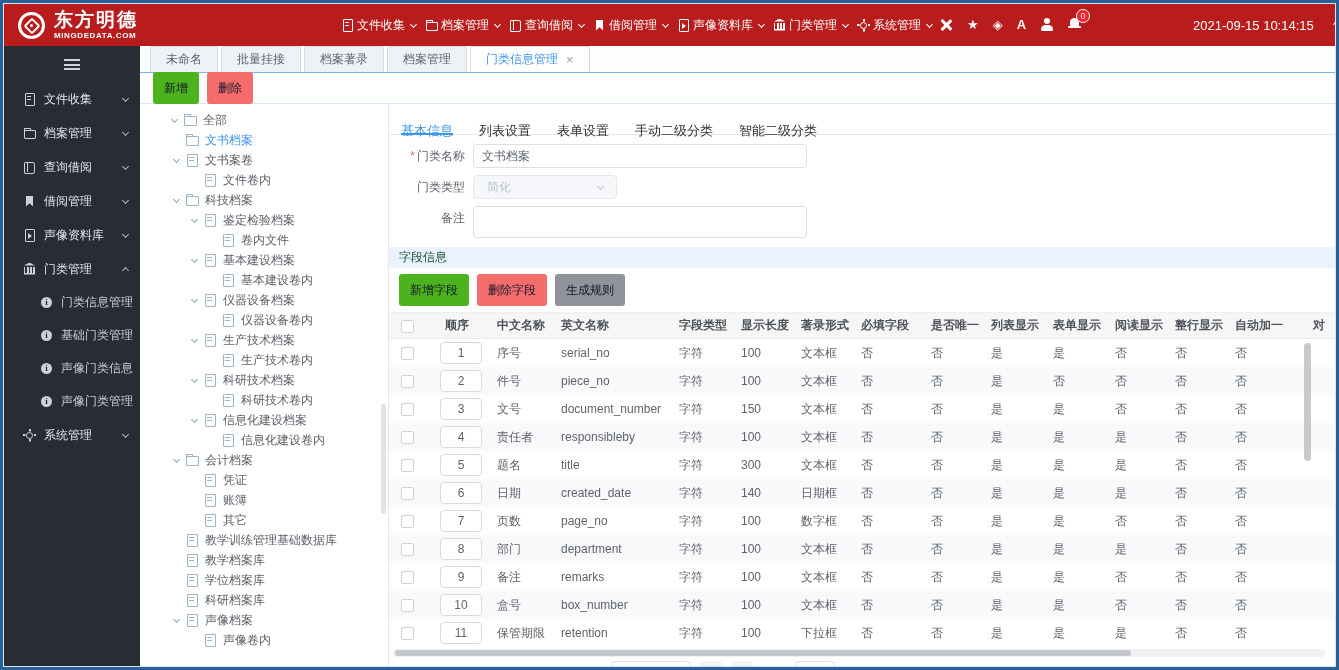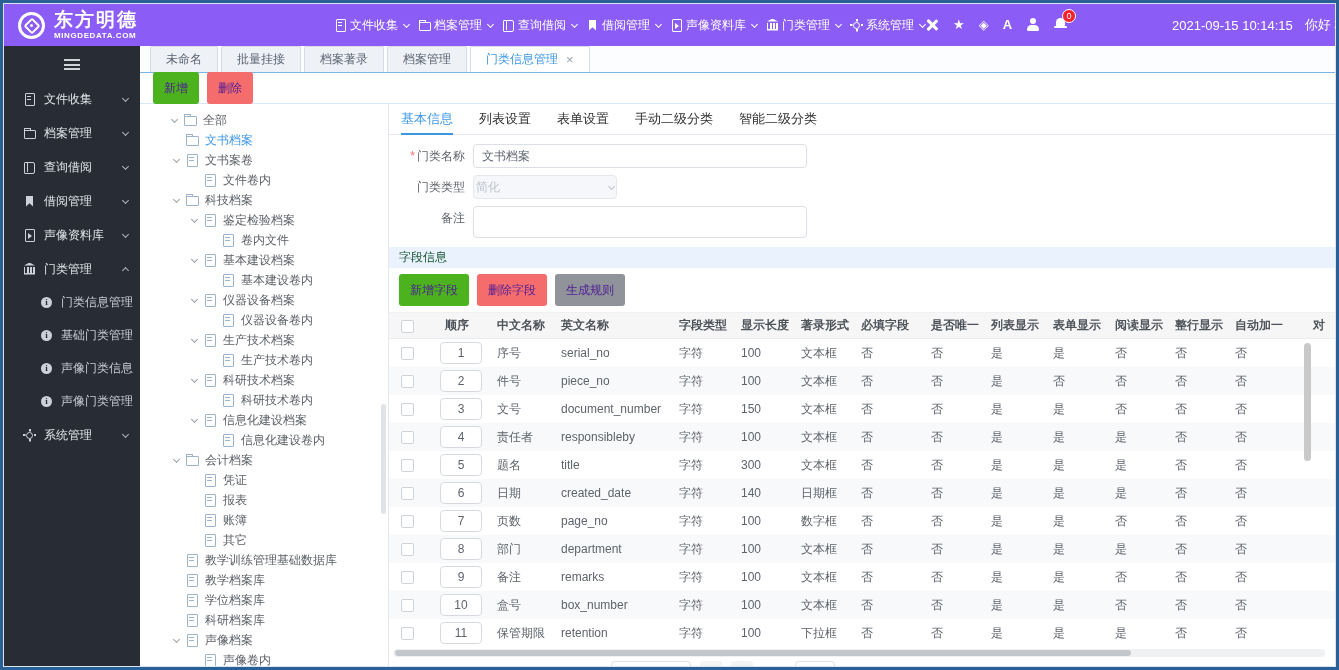--- a/index.html
+++ b/index.html
@@ -1,20 +1,20 @@
 <!DOCTYPE html>
 <html><head>
 <meta charset="utf-8">
 <style>
   html,body{margin:0;padding:0;background:#e8edf2;font-family:"Liberation Sans","DejaVu Sans",sans-serif;}
   *{box-sizing:border-box;}
   .window{position:relative;width:1339px;height:670px;background:#fff;border:3px solid #2a6096;box-shadow:inset 0 0 0 1px #d8e6f2;overflow:hidden;}
 
   
-  .topbar{position:absolute;top:1px;left:1px;right:1px;height:42px;background:#8b5cf6;display:flex;align-items:center;color:#fff;}
+  .topbar{position:absolute;top:1px;left:1px;right:1px;height:42px;background:#b91c1c;display:flex;align-items:center;color:#fff;gap:7px;}
   .brand{display:flex;align-items:center;padding-left:14px;width:330px;flex:none;}
   .logo-mark{width:27px;height:27px;border:3px solid #fff;border-radius:50%;position:relative;margin-right:9px;flex:none;}
   .logo-mark::before{content:"";position:absolute;left:5px;top:5px;width:8px;height:8px;border:2px solid #fff;transform:rotate(45deg);border-radius:2px;}
   .logo-mark::after{content:"";position:absolute;left:9px;top:9px;width:3px;height:3px;background:#fff;border-radius:50%;}
   .brand-name{font-size:19px;font-weight:bold;letter-spacing:2px;line-height:1;}
   .brand-domain{font-size:8px;letter-spacing:.6px;margin-top:2px;font-weight:bold;}
   .topnav{display:flex;align-items:center;gap:9px;}
   .topnav-item{display:flex;align-items:center;gap:3px;font-size:12px;cursor:pointer;white-space:nowrap;}
   .chev{display:inline-block;width:5px;height:5px;border-right:1px solid currentColor;border-bottom:1px solid currentColor;transform:rotate(45deg);margin:-2px 0 0 3px;}
   .top-icons{display:flex;align-items:center;gap:14px;margin-left:auto;}
@@ -58,21 +58,21 @@
   .schev{display:inline-block;width:5px;height:5px;border-right:1px solid #aeb5bd;border-bottom:1px solid #aeb5bd;transform:rotate(45deg);margin-left:auto;margin-top:-2px;}
   .side-item[data-chevron="up"] .schev{transform:rotate(-135deg);margin-top:3px;}
 
   
   .main{position:absolute;top:43px;left:137px;right:1px;bottom:1px;background:#fff;display:flex;flex-direction:column;}
   .tabbar{height:27px;background:#fcfdfe;border-bottom:1px solid #7db4e4;display:flex;align-items:center;padding-left:10px;flex:none;}
   .tab{height:26px;line-height:25px;padding:0 15px;font-size:12px;color:#5a6472;background:#eef1f6;border:1px solid #d8dce5;border-bottom:none;margin-right:3px;border-radius:2px 2px 0 0;cursor:pointer;white-space:nowrap;display:flex;align-items:center;}
   .tab[data-active="true"]{background:#fff;color:#3e97e6;}
   .tab .close{margin-left:8px;color:#95a0b0;font-size:13px;line-height:1;}
   .toolbar{height:31px;display:flex;align-items:center;padding-left:13px;gap:8px;border-bottom:1px solid #d7e7f5;flex:none;}
-  .btn{height:22px;padding:16px 11px;border-radius:3px;color:#4c1d95;font-size:12px;display:inline-flex;align-items:center;border:none;cursor:pointer;white-space:nowrap;}
+  .btn{height:22px;padding:16px 11px;border-radius:3px;color:#0f172a;font-size:12px;display:inline-flex;align-items:center;border:none;cursor:pointer;white-space:nowrap;}
   .btn.green{background:#4cb31e;} .btn.red{background:#f56c6c;} .btn.gray{background:#909399;}
   .content{flex:1;display:flex;min-height:0;}
 
   
   .treepanel{width:249px;border-right:1px solid #e4e8ee;position:relative;overflow:hidden;padding-top:6px;flex:none;}
   .tree-item{height:20px;display:flex;align-items:center;font-size:12px;color:#5a5f66;cursor:pointer;white-space:nowrap;}
   .tree-item[data-level="0"]{padding-left:32px;} .tree-item[data-level="1"]{padding-left:34px;}
   .tree-item[data-level="2"]{padding-left:52px;} .tree-item[data-level="3"]{padding-left:70px;text-align:center;}
   .tcaret{display:inline-block;width:5px;height:5px;border-right:1px solid #98a0a9;border-bottom:1px solid #98a0a9;transform:rotate(45deg);margin:-2px 7px 0 0;flex:none;}
   .tree-item[data-arrow="false"] .tcaret{visibility:hidden;}
@@ -80,29 +80,29 @@
   .ticon[data-icon="folder"]::before{content:"";position:absolute;left:0;top:2px;width:11px;height:8px;border:1px solid #9fb3c8;border-radius:1px;background:#fff;}
   .ticon[data-icon="folder"]::after{content:"";position:absolute;left:0;top:0;width:5px;height:2px;border:1px solid #9fb3c8;border-bottom:none;border-radius:1px 1px 0 0;}
   .ticon[data-icon="file"]::before{content:"";position:absolute;left:1px;top:0;width:9px;height:11px;border:1px solid #9fb3c8;border-radius:1px;background:#fff;}
   .ticon[data-icon="file"]::after{content:"";position:absolute;left:3px;top:3px;width:5px;height:6px;background:repeating-linear-gradient(to bottom,#9fb3c8 0 1px,transparent 1px 3px);}
   .tree-item[data-selected="true"] .tlabel{color:#3e97e6;}
   .tree-sb{position:absolute;right:2px;top:300px;width:5px;height:110px;background:#e0e3e8;border-radius:3px;}
 
   
   .rightpanel{flex:1;position:relative;overflow:hidden;display:flex;flex-direction:column;min-width:0;}
   .ptabs{height:31px;display:flex;padding-left:12px;border-bottom:1px solid #e4e7ed;flex:none;}
-  .ptab{margin-right:26px;font-size:13px;color:#303133;line-height:30px;position:relative;cursor:pointer;white-space:nowrap;}
+  .ptab{margin-right:26px;font-size:13px;color:#303133;line-height:30px;position:relative;cursor:pointer;white-space:nowrap;margin-top:12px;}
   .ptab[data-active="true"]{color:#3e97e6;}
   .ptab[data-active="true"]::after{content:"";position:absolute;left:0;right:0;bottom:-1px;height:2px;background:#3e97e6;}
   .form{padding-top:9px;flex:none;}
   .form-row{display:flex;margin-bottom:7px;align-items:flex-start;}
   .form-label{width:76px;text-align:right;font-size:12px;color:#5f646b;line-height:24px;flex:none;white-space:nowrap;}
   .req{color:#f56c6c;margin-right:2px;}
   .finput{margin-left:8px;width:334px;height:24px;border:1px solid #dcdfe6;border-radius:4px;padding:0 8px;font-size:12px;color:#5f646b;font-family:inherit;}
-  .fselect{margin-left:8px;width:144px;height:24px;background:#f5f7fa;border:1px solid #e4e7ed;border-radius:4px;display:flex;align-items:center;padding:0 2px;color:#bfc4cc;font-size:12px;cursor:not-allowed;}
+  .fselect{margin-left:8px;width:144px;height:24px;background:#f5f7fa;border:1px solid #e4e7ed;border-radius:4px;display:flex;align-items:center;padding:0 13px;color:#bfc4cc;font-size:12px;cursor:not-allowed;}
   .fselect .chev{border-color:#c0c4cc;margin-left:auto;}
   .ftextarea{margin-left:8px;width:334px;height:32px;border:1px solid #dcdfe6;border-radius:4px;resize:none;font-family:inherit;}
   .section-bar{height:21px;background:#e9f2fd;color:#14532d;font-size:12px;line-height:21px;padding-left:10px;margin-top:2px;flex:none;}
   .fbuttons{display:flex;gap:8px;padding:6px 0 6px 10px;flex:none;}
   .ftable{position:relative;flex:none;}
   .trow{display:grid;grid-template-columns:46px 52px 64px 118px 62px 60px 60px 70px 60px 62px 62px 60px 60px 78px 34px;align-items:center;height:28px;font-size:12px;color:#5f646b;}
   .thead{height:27px;background:#f6f6f7;font-weight:bold;color:#4e5359;border-bottom:1px solid #e9edf2;border-top:1px solid #eef1f4;}
   .trow.body:nth-child(even){background:#f8f9fa;}
   .cell{padding-left:10px;white-space:nowrap;overflow:hidden;}
   .cell.cb{padding-left:12px;}
@@ -417,25 +417,20 @@
             <span class="ticon" data-icon="folder"></span>
             <span class="tlabel">会计档案</span>
           </div>
 
           <div class="tree-item" data-level="2" data-arrow="false" data-selected="false">
             <i class="tcaret"></i>
             <span class="ticon" data-icon="file"></span>
             <span class="tlabel">凭证</span>
           </div>
 
-          <div class="tree-item" data-level="2" data-arrow="false" data-selected="false">
-            <i class="tcaret"></i>
-            <span class="ticon" data-icon="file"></span>
-            <span class="tlabel">报表</span>
-          </div>
 
           <div class="tree-item" data-level="2" data-arrow="false" data-selected="false">
             <i class="tcaret"></i>
             <span class="ticon" data-icon="file"></span>
             <span class="tlabel">账簿</span>
           </div>
 
           <div class="tree-item" data-level="2" data-arrow="false" data-selected="false">
             <i class="tcaret"></i>
             <span class="ticon" data-icon="file"></span>

